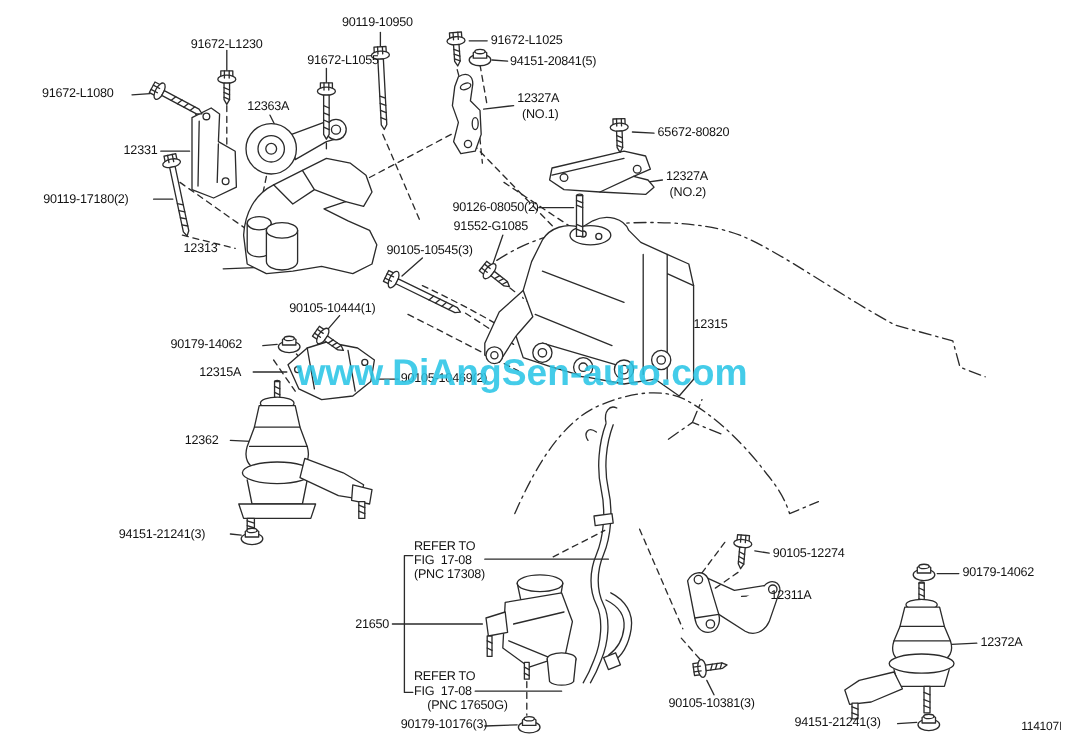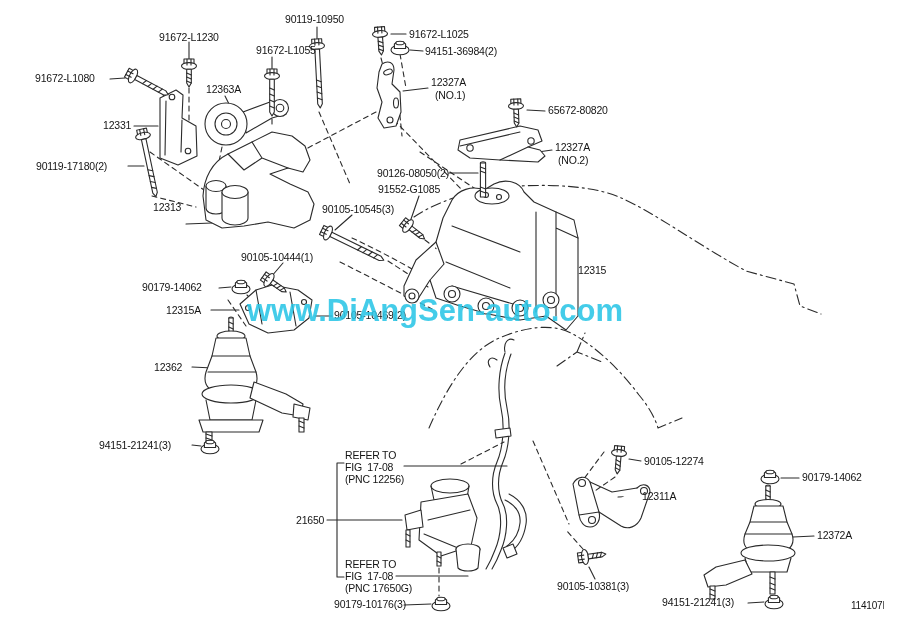--- a/index.html
+++ b/index.html
@@ -282,21 +282,21 @@
       <use href="#nutf" transform="translate(774,602)"></use>
       <use href="#nutf" transform="translate(441,604)"></use>
     </g>
   </g>
 </svg>
 
 <div class="lbl" style="left:285px;top:13px">90119-10950</div>
 <div class="lbl" style="left:159px;top:31px">91672-L1230</div>
 <div class="lbl" style="left:256px;top:44px">91672-L1055</div>
 <div class="lbl" style="left:409px;top:28px">91672-L1025</div>
-<div class="lbl" style="left:425px;top:45px">94151-36984(2)</div>
+<div class="lbl" style="left:425px;top:45px">94151-20841(5)</div>
 <div class="lbl" style="left:35px;top:72px">91672-L1080</div>
 <div class="lbl" style="left:206px;top:83px">12363A</div>
 <div class="lbl" style="left:431px;top:76px">12327A</div>
 <div class="lbl" style="left:435px;top:89px">(NO.1)</div>
 <div class="lbl" style="left:103px;top:119px">12331</div>
 <div class="lbl" style="left:548px;top:104px">65672-80820</div>
 <div class="lbl" style="left:555px;top:141px">12327A</div>
 <div class="lbl" style="left:558px;top:154px">(NO.2)</div>
 <div class="lbl" style="left:36px;top:160px">90119-17180(2)</div>
 <div class="lbl" style="left:377px;top:167px">90126-08050(2)</div>
@@ -305,27 +305,27 @@
 <div class="lbl" style="left:153px;top:201px">12313</div>
 <div class="lbl" style="left:241px;top:251px">90105-10444(1)</div>
 <div class="lbl" style="left:578px;top:264px">12315</div>
 <div class="lbl" style="left:142px;top:281px">90179-14062</div>
 <div class="lbl" style="left:166px;top:304px">12315A</div>
 <div class="lbl" style="left:334px;top:309px">90105-10469(2)</div>
 <div class="lbl" style="left:154px;top:361px">12362</div>
 <div class="lbl" style="left:99px;top:439px">94151-21241(3)</div>
 <div class="lbl" style="left:345px;top:449px">REFER TO</div>
 <div class="lbl" style="left:345px;top:461px">FIG  17-08</div>
-<div class="lbl" style="left:345px;top:473px">(PNC 12256)</div>
+<div class="lbl" style="left:345px;top:473px">(PNC 17308)</div>
 <div class="lbl" style="left:296px;top:514px">21650</div>
 <div class="lbl" style="left:644px;top:455px">90105-12274</div>
 <div class="lbl" style="left:642px;top:490px">12311A</div>
 <div class="lbl" style="left:345px;top:558px">REFER TO</div>
 <div class="lbl" style="left:345px;top:570px">FIG  17-08</div>
-<div class="lbl" style="left:345px;top:582px">(PNC 17650G)</div>
+<div class="lbl" style="left:356px;top:582px">(PNC 17650G)</div>
 <div class="lbl" style="left:557px;top:580px">90105-10381(3)</div>
 <div class="lbl" style="left:802px;top:471px">90179-14062</div>
 <div class="lbl" style="left:817px;top:529px">12372A</div>
 <div class="lbl" style="left:334px;top:598px">90179-10176(3)</div>
 <div class="lbl" style="left:662px;top:596px">94151-21241(3)</div>
 <div class="lbl code" style="left:851px;top:600px">114107B</div>
 
 <div class="wm">www.DiAngSen-auto.com</div>
 
 </div>

